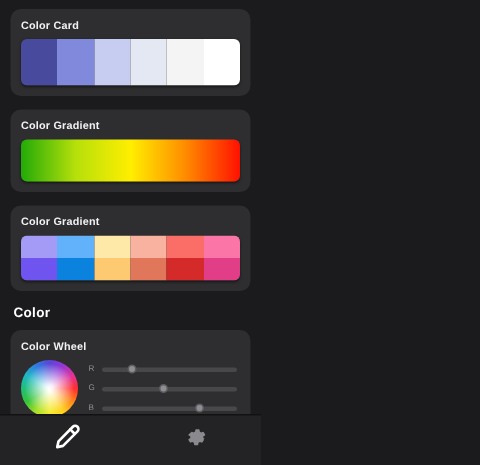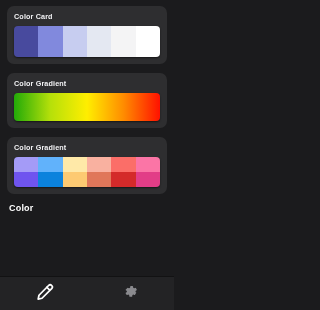--- a/index.html
+++ b/index.html
@@ -187,20 +187,46 @@
           <div style="background: rgb(11, 130, 221);"></div>
           <div style="background: rgb(253, 202, 114);"></div>
           <div style="background: rgb(224, 119, 90);"></div>
           <div style="background: rgb(212, 42, 42);"></div>
           <div style="background: rgb(226, 61, 135);"></div>
         </div>
     </div>
 
     <div class="section-heading">Color</div>
 
+    <div class="card">
+      <div class="card-title">Color Wheel</div>
+      <div class="wheel-row">
+        <div class="color-wheel"></div>
+        <div class="sliders" id="sliders">
+            <div class="slider-row">
+              <span class="slider-label">R</span>
+              <div class="slider-track">
+                <div class="slider-thumb" style="left: 22%;"></div>
+              </div>
+            </div>
+            <div class="slider-row">
+              <span class="slider-label">G</span>
+              <div class="slider-track">
+                <div class="slider-thumb" style="left: 45%;"></div>
+              </div>
+            </div>
+            <div class="slider-row">
+              <span class="slider-label">B</span>
+              <div class="slider-track">
+                <div class="slider-thumb" style="left: 72%;"></div>
+              </div>
+            </div>
+          </div>
+      </div>
+    </div>
 
   </div>
 
   <div class="bottom-bar">
     <div class="bottom-item">
       <span>
         <svg width="20" height="20" viewBox="0 0 24 24" fill="none" stroke="#ffffff" stroke-width="2.1" stroke-linecap="round" stroke-linejoin="round">
           <path d="M17.5 4.2a2.6 2.6 0 0 1 3.7 3.7L9.6 19.5l-4.6 1 1-4.6z"></path>
           <path d="M15.4 6.3l2.9 2.9"></path>
         </svg>

